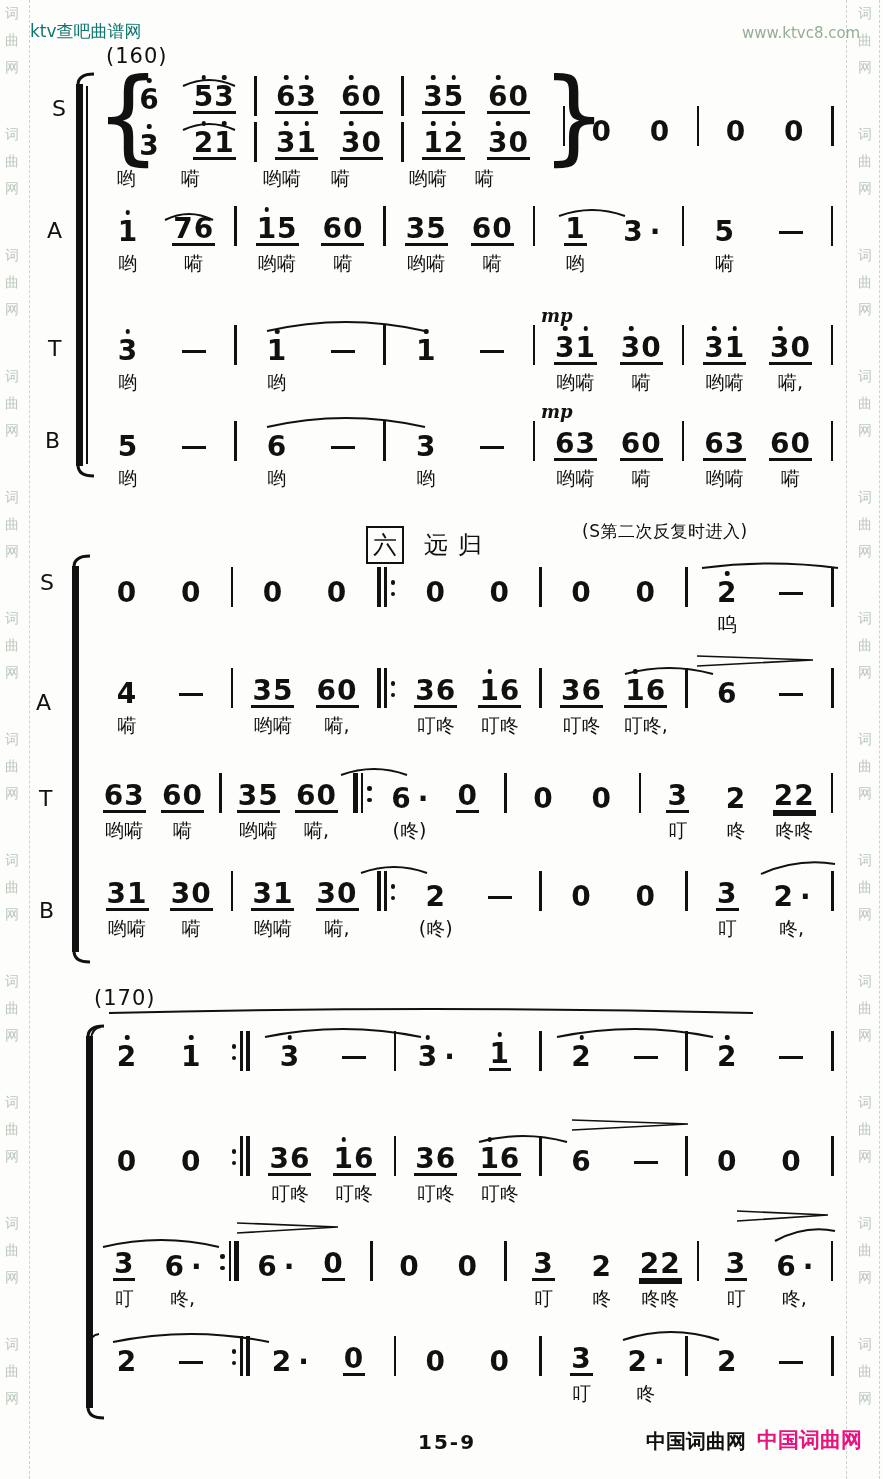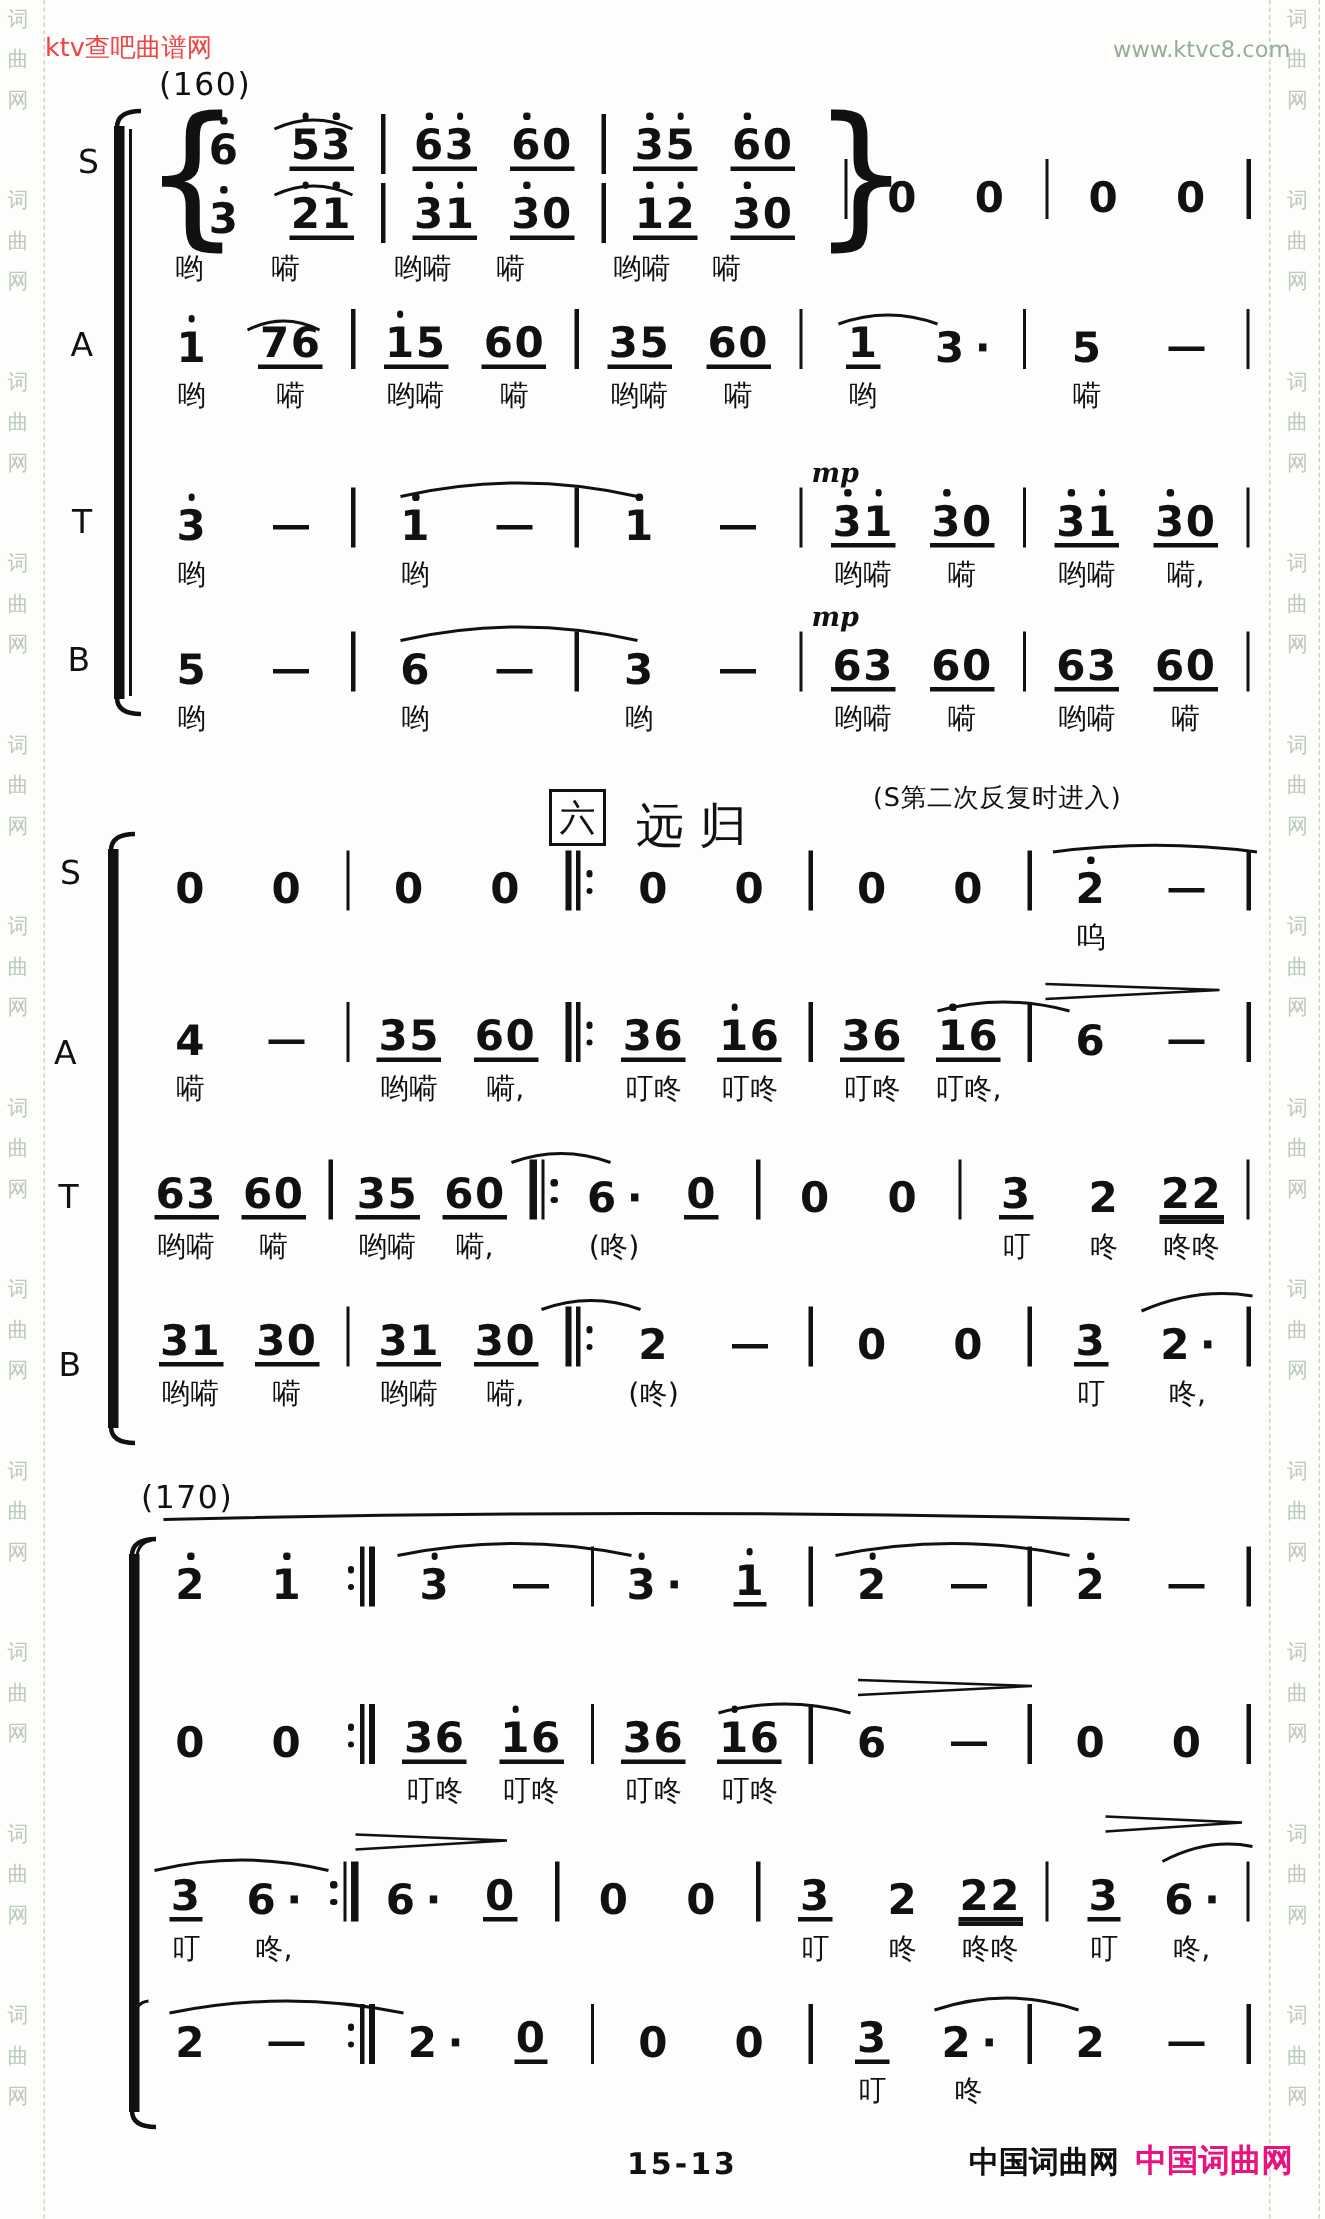--- a/index.html
+++ b/index.html
@@ -5,31 +5,31 @@
   html,body{margin:0;padding:0}
   #page{position:relative;width:883px;height:1479px;background:#fdfdfb;overflow:hidden;
         font-family:"DejaVu Sans",sans-serif;color:#111}
   
   .wm{position:absolute;top:6px;width:20px;display:flex;flex-direction:column;align-items:center;
       font-size:14px;line-height:1;color:#bcc9bc;user-select:none}
   .wm .ch{margin-bottom:13px}
   .wm .gap{height:40px}
   .vdash{position:absolute;top:0;bottom:0;width:0;border-left:1px dashed #ccd4cc}
   
-  .hdrL{position:absolute;left:30px;top:20px;font-size:17px;color:#ef4444}
+  .hdrL{position:absolute;left:30px;top:20px;font-size:17px;color:#0f766e}
   .hdrR{position:absolute;left:742px;top:24px;font-size:15px;color:#95ad95}
   .ftNo{position:absolute;left:418px;top:1430px;font-size:20px;font-weight:700;letter-spacing:2px}
   .ftSrc{position:absolute;left:646px;top:1428px;font-size:20px;font-weight:700}
   .ftSite{position:absolute;left:757px;top:1426px;font-size:21px;font-weight:700;color:#e81380}
   
   .plabel{position:absolute;font-weight:400;white-space:nowrap}
   .mark{font-size:21px;letter-spacing:1px}
   .vlabel{font-size:22px}
   .boxed{font-size:24px;border:2.5px solid #111;width:34px;height:34px;display:flex;align-items:center;justify-content:center}
-  .sect{font-size:32px;letter-spacing:10px}
+  .sect{font-size:24px;letter-spacing:10px}
   .annot{font-size:17px;letter-spacing:.5px}
   
   .mrow{position:absolute;left:95px;width:746px}
   .cells{display:flex;align-items:stretch}
   .cell{flex:1 1 0;display:flex;flex-direction:column;align-items:center;min-width:0}
   .cell.barcell{flex:0 0 auto}
   .noteline{height:46px;display:flex;align-items:flex-end;justify-content:center;box-sizing:border-box}
   .note{display:inline-flex;align-items:flex-end}
   .grp{display:inline-flex;position:relative;padding:0 1px}
   .grp.u1,.grp.u2{border-bottom:3px solid #111}
@@ -1936,21 +1936,21 @@
           <span style="left: 0px;">哟</span>
           <span style="left: 64px;">嗬</span>
           <span style="left: 146px;">哟嗬</span>
           <span style="left: 214px;">嗬</span>
           <span style="left: 292px;">哟嗬</span>
           <span style="left: 358px;">嗬</span>
         </div>
       </div>
     </div>
 
-  <div class="ftNo">15-13</div>
+  <div class="ftNo">15-9</div>
   <div class="ftSrc">中国词曲网</div>
   <div class="ftSite">中国词曲网</div>
 <div class="brk" style="left: 76px; top: 84px; height: 382px;">
       <svg width="20" height="14" style="top: -12px; left: 0px;">
         <path d="M2 13 Q2 2 18 2"></path>
       </svg>
       <svg width="20" height="14" style="bottom: -12px; left: 0px;">
         <path d="M2 1 Q2 12 18 12"></path>
       </svg>
     </div>

